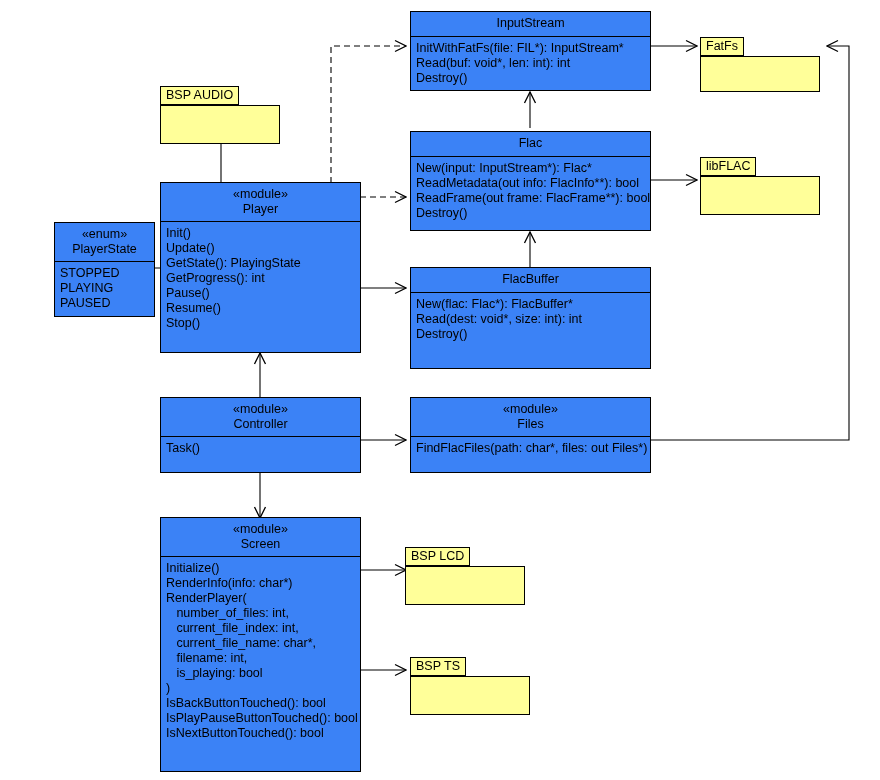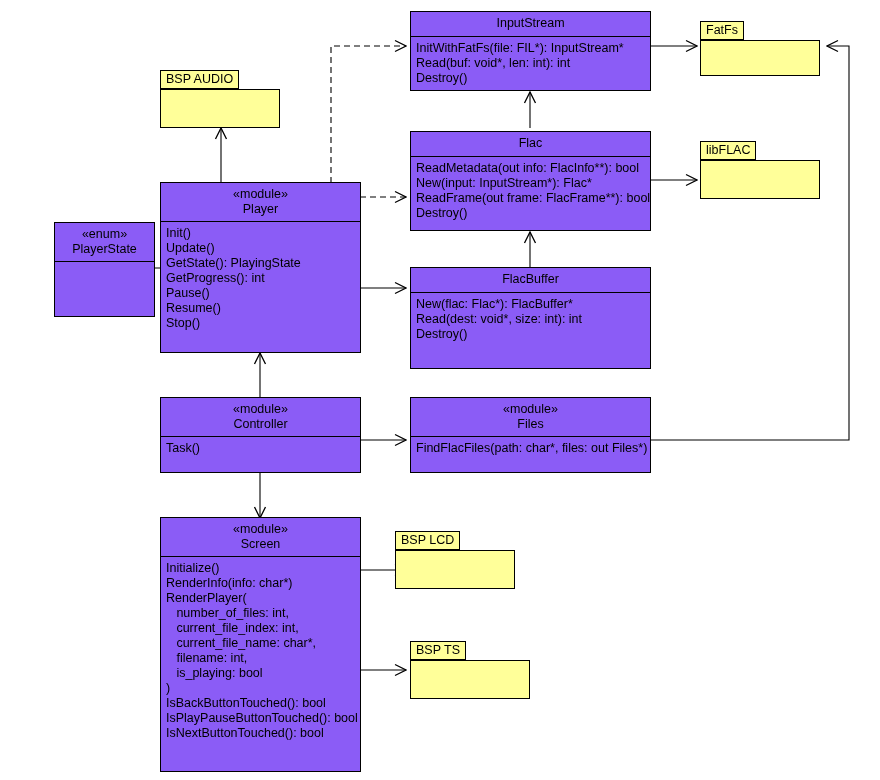--- a/index.html
+++ b/index.html
@@ -23,21 +23,21 @@
   #edges {
     position: absolute;
     left: 0; top: 0;
     width: 880px; height: 780px;
     pointer-events: none;
   }
 
   
   .uml-box {
     position: absolute;
-    background: #8b5cf6;
+    background: #3b82f6;
     border: 1px solid #000000;
     display: flex;
     flex-direction: column;
   }
   .uml-head {
     text-align: center;
     padding: 4px 4px 5px 4px;
     line-height: 14.5px;
     border-bottom: 1px solid #000000;
   }
@@ -52,20 +52,21 @@
     display: block;
     padding: 0 4px 0 5px;
     white-space: pre;
   }
   .uml-item.static { }
   .uml-item.plain { text-decoration: none; }
 
   
   .pkg {
     position: absolute;
+    margin-top: 16px;
   }
   .pkg-tab {
     position: absolute;
     left: 0; top: 0;
     background: #ffff99;
     border: 1px solid #000000;
     padding: 1px 5px 1px 5px;
     line-height: 15px;
     white-space: nowrap;
     z-index: 2;
@@ -133,21 +134,21 @@
   <div class="pkg" style="left:700px; top:21px; width:134px; height:55px;">
     <div class="pkg-tab">FatFs</div>
     <div class="pkg-body" style="top:19px; width:120px; height:36px;"></div>
   </div>
 
   <div class="pkg" style="left:700px; top:141px; width:134px; height:58px;">
     <div class="pkg-tab">libFLAC</div>
     <div class="pkg-body" style="top:19px; width:120px; height:39px;"></div>
   </div>
 
-  <div class="pkg" style="left:395px; top:531px; width:134px; height:58px;">
+  <div class="pkg" style="left:405px; top:531px; width:134px; height:58px;">
     <div class="pkg-tab">BSP LCD</div>
     <div class="pkg-body" style="top:19px; width:120px; height:39px;"></div>
   </div>
 
   <div class="pkg" style="left:410px; top:641px; width:134px; height:58px;">
     <div class="pkg-tab">BSP TS</div>
     <div class="pkg-body" style="top:19px; width:120px; height:39px;"></div>
   </div>
 
   <div class="uml-box" style="left:410px; top:11px; width:241px; height:80px;">
@@ -159,22 +160,22 @@
       <span class="uml-item plain">Read(buf: void*, len: int): int</span>
       <span class="uml-item plain">Destroy()</span>
     </div>
   </div>
 
   <div class="uml-box" style="left:410px; top:131px; width:241px; height:100px;">
     <div class="uml-head">
       <span class="uml-name">Flac</span>
     </div>
     <div class="uml-body">
+      <span class="uml-item static">New(input: InputStream*): Flac*</span>
       <span class="uml-item plain">ReadMetadata(out info: FlacInfo**): bool</span>
-      <span class="uml-item static">New(input: InputStream*): Flac*</span>
       <span class="uml-item plain">ReadFrame(out frame: FlacFrame**): bool</span>
       <span class="uml-item plain">Destroy()</span>
     </div>
   </div>
 
   <div class="uml-box" style="left:410px; top:267px; width:241px; height:102px;">
     <div class="uml-head">
       <span class="uml-name">FlacBuffer</span>
     </div>
     <div class="uml-body">
@@ -197,20 +198,25 @@
       <span class="uml-item static">Pause()</span>
       <span class="uml-item static">Resume()</span>
       <span class="uml-item static">Stop()</span>
     </div>
   </div>
 
   <div class="uml-box" style="left:10px; top:222px; width:101px; height:95px;margin-left:44px;">
     <div class="uml-head">
       <span class="uml-stereo">«enum»</span>
       <span class="uml-name">PlayerState</span>
+    </div>
+    <div class="uml-body">
+      <span class="uml-item static">STOPPED</span>
+      <span class="uml-item static">PLAYING</span>
+      <span class="uml-item static">PAUSED</span>
     </div>
   </div>
 
   <div class="uml-box" style="left:160px; top:397px; width:201px; height:76px;">
     <div class="uml-head">
       <span class="uml-stereo">«module»</span>
       <span class="uml-name">Controller</span>
     </div>
     <div class="uml-body">
       <span class="uml-item static">Task()</span>

